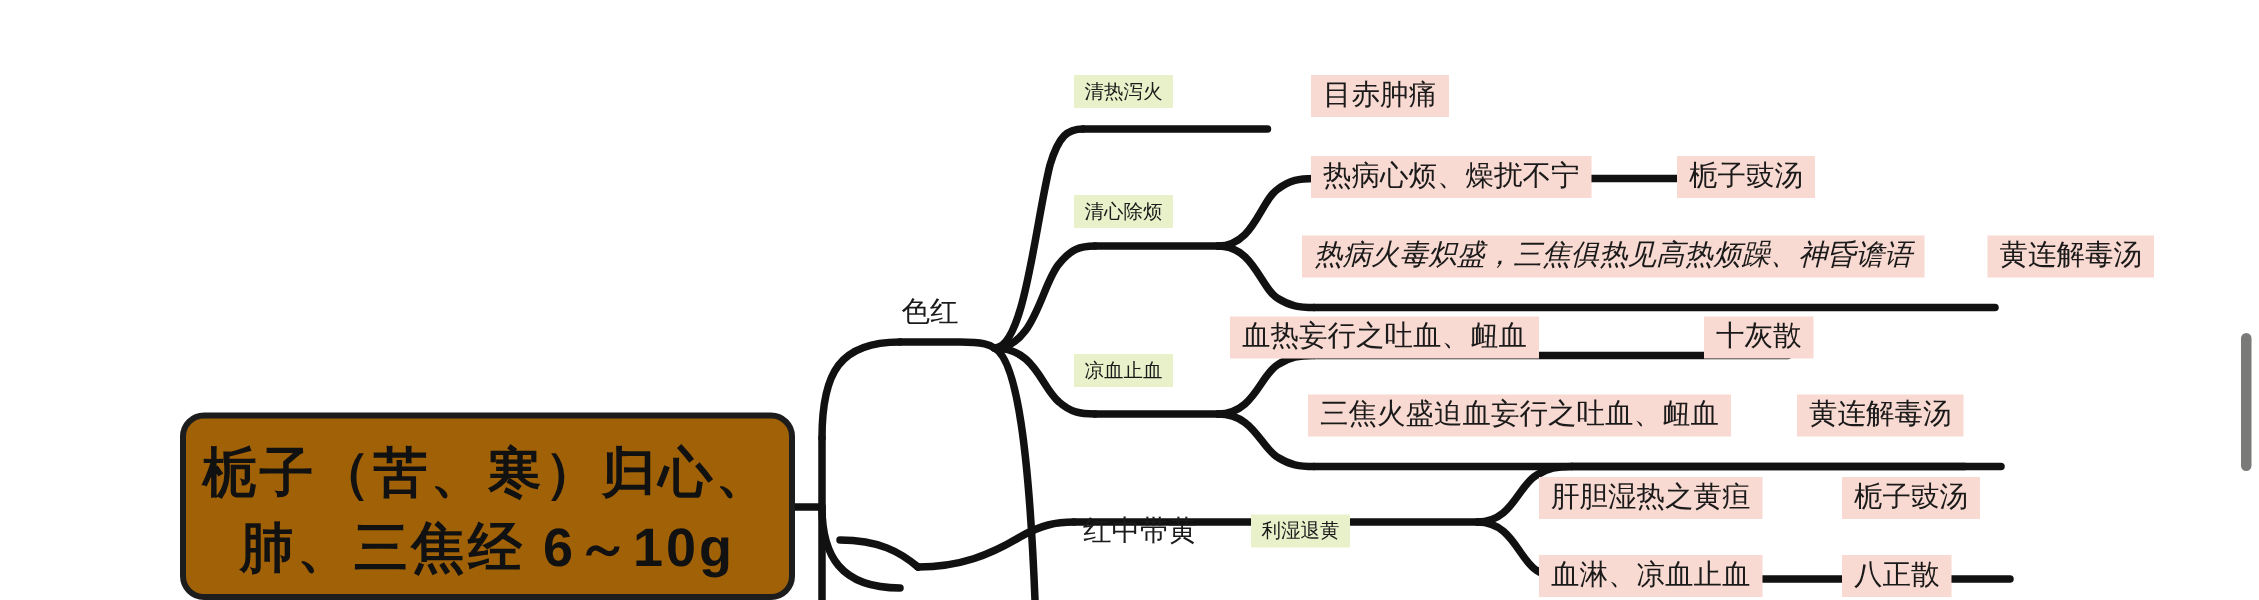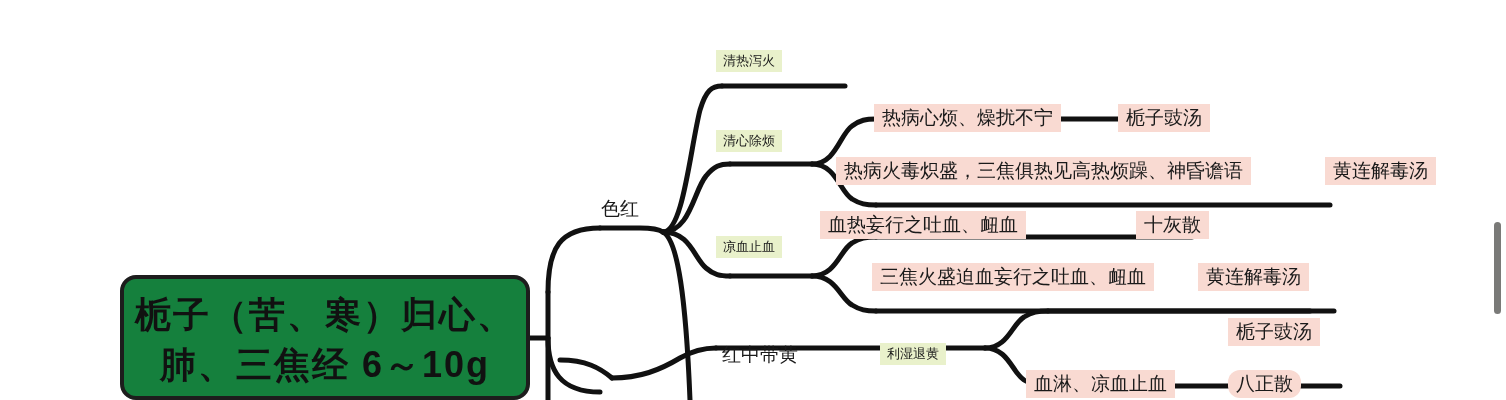--- a/index.html
+++ b/index.html
@@ -11,21 +11,21 @@
     position:relative;
   }
   #canvas{position:absolute;left:0;top:0;width:1506px;height:400px;overflow:hidden;}
   svg.links{position:absolute;left:0;top:0;width:1506px;height:400px;pointer-events:none;}
 
   .node{position:absolute;white-space:nowrap;color:#111111;line-height:1;}
 
   
   .root{
     left:120px;top:275px;width:410px;height:125px;
-    border:4px solid #1d1d1d;border-radius:16px;background:#15803d;
+    border:4px solid #1d1d1d;border-radius:16px;background:#a16207;
     box-sizing:border-box;
     display:flex;flex-direction:column;align-items:center;justify-content:flex-start;
     padding-top:18px;
   }
   .root .ln{font-size:36px;font-weight:bold;letter-spacing:2px;color:#111;}
   .root .ln:first-child{margin-bottom:14px;}
 
   
   .plain{font-size:19px;color:#1a1a1a;}
 
@@ -96,43 +96,45 @@
   </svg>
 
   <div class="node root">
     <div class="ln">栀子（苦、寒）归心、</div>
     <div class="ln">肺、三焦经 6～10g</div>
   </div>
 
   <div class="node plain" style="left:601px;top:199px;">色红</div>
 
   <div class="node green" style="left:716px;top:50px;">清热泻火</div>
+  <div class="node pink" style="left:874px;top:50px;">目赤肿痛</div>
 
   <div class="node green" style="left:716px;top:130px;">清心除烦</div>
 
   <div class="node pink" style="left:874px;top:104px;">热病心烦、燥扰不宁</div>
   <div class="node pink" style="left:1118px;top:104px;">栀子豉汤</div>
 
-  <div class="node pink" style="left:836px;top:157px;">热病火毒炽盛，三焦俱热见高热烦躁、神昏谵语</div>
+  <div class="node pink" style="left:868px;top:157px;font-style:italic;">热病火毒炽盛，三焦俱热见高热烦躁、神昏谵语</div>
   <div class="node pink" style="left:1325px;top:157px;">黄连解毒汤</div>
 
   <div class="node green" style="left:716px;top:236px;">凉血止血</div>
 
   <div class="node pink" style="left:820px;top:211px;">血热妄行之吐血、衄血</div>
   <div class="node pink" style="left:1136px;top:211px;">十灰散</div>
 
   <div class="node pink" style="left:872px;top:263px;">三焦火盛迫血妄行之吐血、衄血</div>
   <div class="node pink" style="left:1198px;top:263px;">黄连解毒汤</div>
 
   <div class="node plain" style="left:722px;top:345px;">红中带黄</div>
 
-  <div class="node green" style="left:880px;top:343px;text-align:right;">利湿退黄</div>
+  <div class="node green" style="left:834px;top:343px;text-align:right;">利湿退黄</div>
 
+  <div class="node pink" style="left:1026px;top:318px;">肝胆湿热之黄疸</div>
   <div class="node pink" style="left:1228px;top:318px;">栀子豉汤</div>
 
   <div class="node pink" style="left:1026px;top:370px;">血淋、凉血止血</div>
-  <div class="node pink" style="left:1228px;top:370px;border-radius:12px;">八正散</div>
+  <div class="node pink" style="left:1228px;top:370px;">八正散</div>
 
 </div>
 
 <div class="scrollbar-track">
   <div class="scrollbar-thumb"></div>
 </div>
 
 </body></html>

